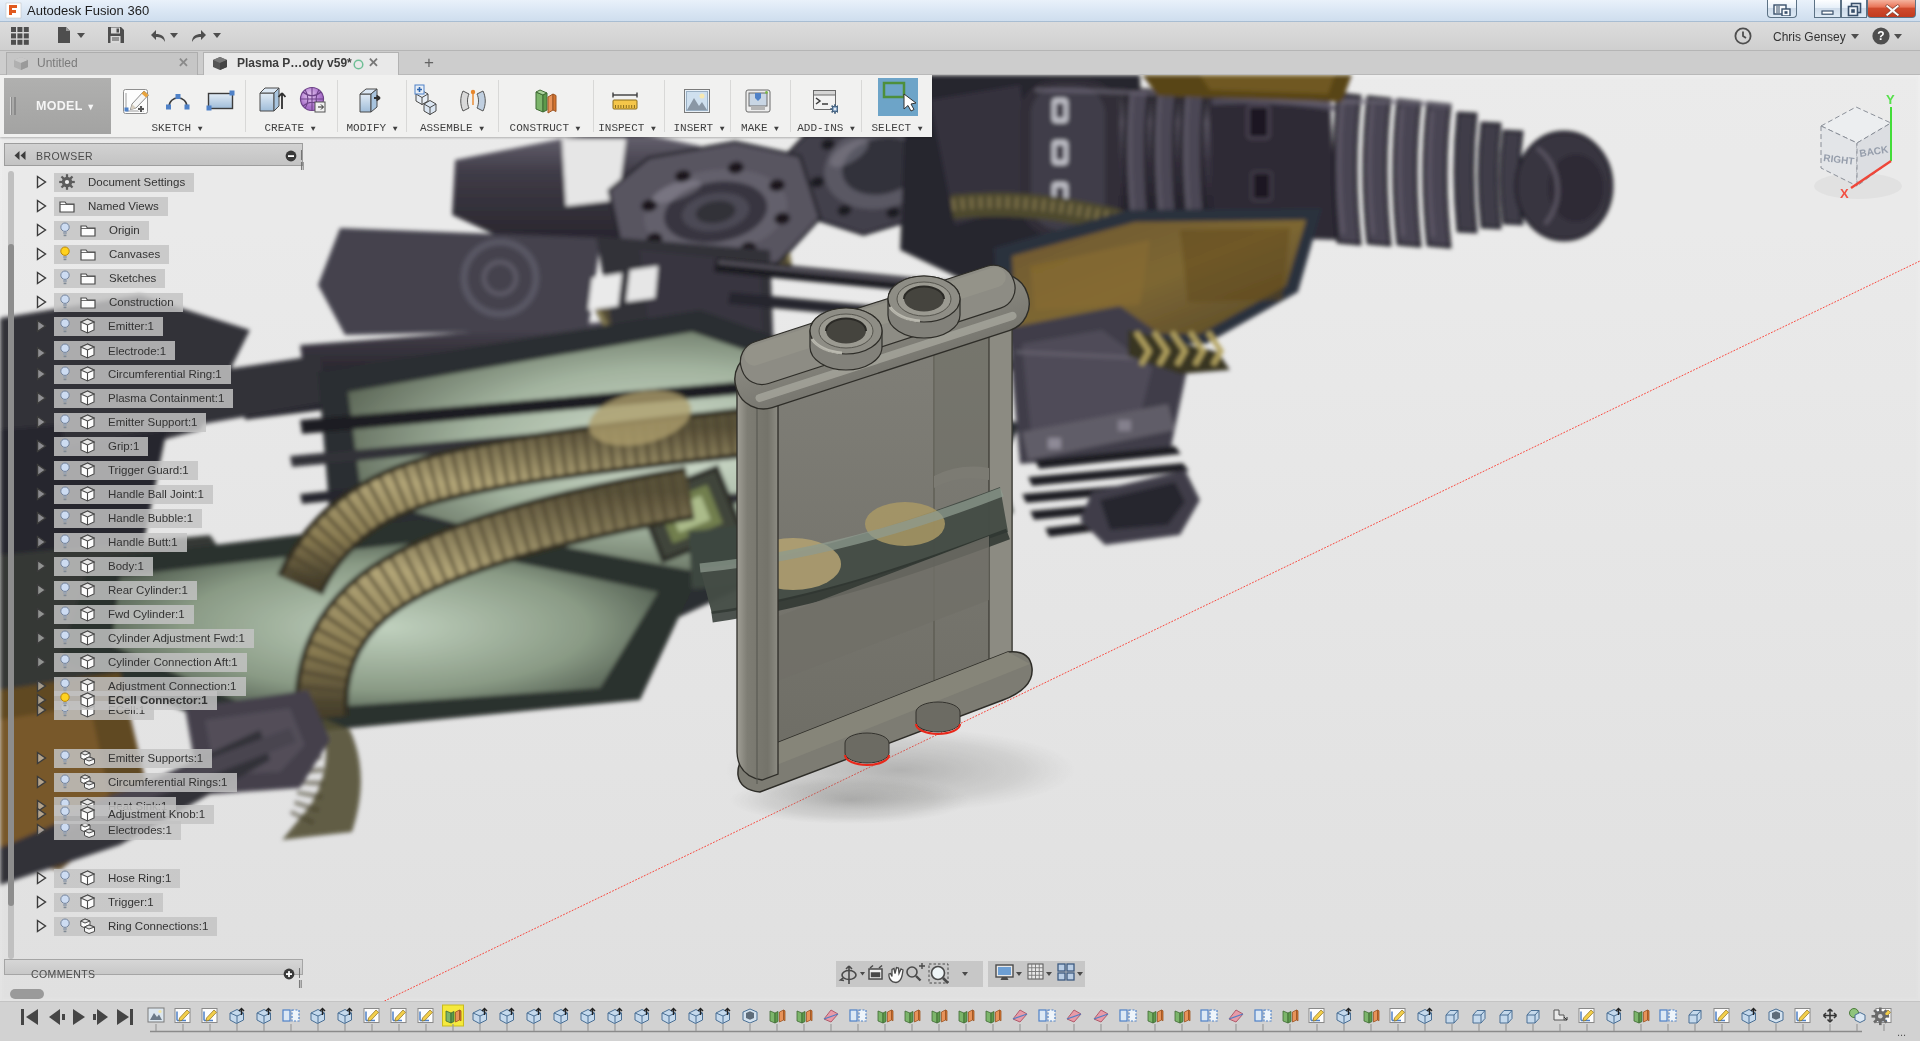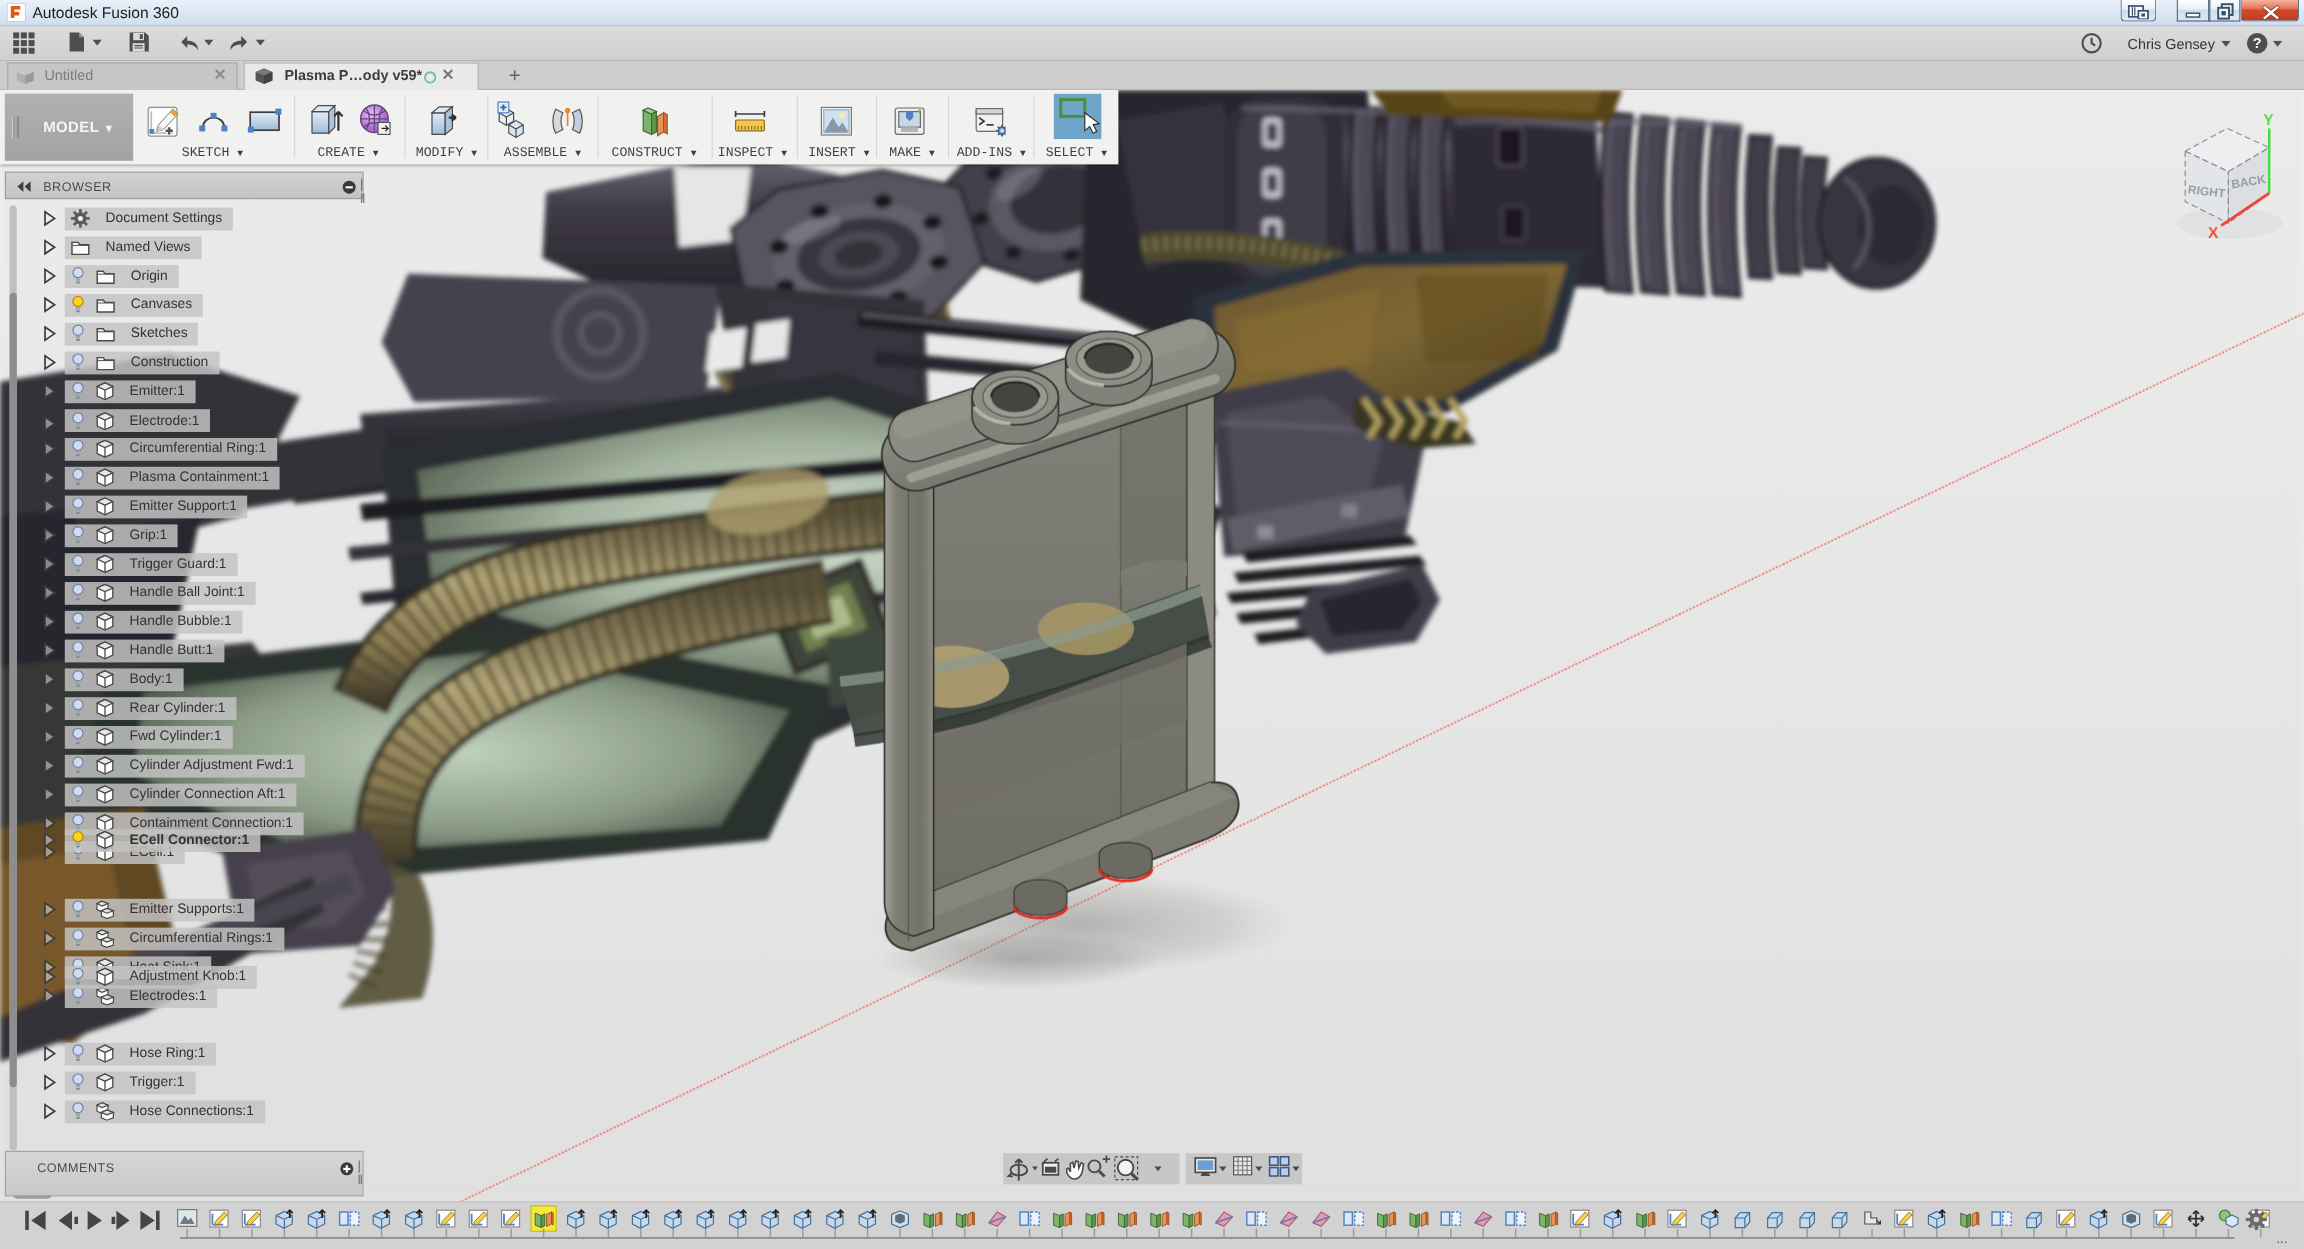--- a/index.html
+++ b/index.html
@@ -17,21 +17,21 @@
 
 #ribbon{left:0;top:75px;width:932px;height:62px;background:#f1f1f0;box-shadow:0 1px 2px rgba(0,0,0,0.25);}
 .riblabel{position:absolute;top:47px;font-size:11px;color:#3f3f3f;white-space:nowrap;transform:translateX(-50%);font-family:Liberation Mono, monospace;}
 .ribsep{position:absolute;top:5px;width:1px;height:52px;background:#d8d8d7;}
 
 #browserhead{left:4px;top:143px;width:299px;height:23px;background:linear-gradient(#d2d2d2,#c3c3c3);border:1px solid #9d9d9d;}
 .brow{position:absolute;left:36px;height:20px;display:flex;align-items:center;}
 .blabel{display:flex;align-items:center;height:19px;background:rgba(196,196,196,0.84);padding:0 9px 0 5px;margin-left:7px;}
 .blabel span{font-size:11.5px;color:#333333;white-space:nowrap;}
 
-#comments{left:4px;top:959px;width:299px;height:38px;background:linear-gradient(#d6d6d6,#c8c8c8);border:1px solid #a5a5a5;}
+#comments{left:4px;top:959px;width:299px;height:16px;background:linear-gradient(#d6d6d6,#c8c8c8);border:1px solid #a5a5a5;}
 
 #timeline{left:0;top:1001px;width:1920px;height:40px;background:#d2d2d2;border-top:1px solid #c4c4c4;}
 </style></head>
 <body>
 <div id="app">
 <svg class="abs" style="left:0;top:0;" width="1920" height="1001" viewBox="0 0 1920 1001">
       <defs>
 <linearGradient id="bgg" x1="0" y1="0" x2="0" y2="1">
           <stop offset="0" stop-color="#f3f3f3"></stop>
           <stop offset="1" stop-color="#e7e7e7"></stop>
@@ -892,21 +892,21 @@
         <svg width="12" height="16" viewBox="0 0 12 16" style="flex:none;margin-right:9px;">
           <circle cx="6" cy="5.2" r="4.2" fill="#cddcf2" stroke="#73839c" stroke-width="1"></circle>
           <path d="M4.2 10 h3.6 v2 h-3.6z" fill="#9aa4b2"></path>
           <path d="M4.6 12.6 h2.8 v1.6 h-2.8z" fill="#7f8994"></path>
         </svg>
         <svg width="15" height="16" viewBox="0 0 15 16" style="flex:none;margin-right:13px;">
           <path d="M7.5 1 L14 4 V12 L7.5 15 L1 12 V4 Z" fill="#fdfdfd" stroke="#4a4a4a" stroke-width="1.1"></path>
           <path d="M7.5 1 L14 4 L7.5 7 L1 4 Z" fill="#e8e8e8" stroke="#4a4a4a" stroke-width="1.1"></path>
           <path d="M7.5 7 V15" stroke="#4a4a4a" stroke-width="1.1"></path>
         </svg>
-        <span>Containment Connection:1</span>
+        <span>Adjustment Connection:1</span>
       </div>
     </div>
     <div class="brow" style="top:700px;">
       <svg width="11" height="14" viewBox="0 0 11 14" style="flex:none">
         <path d="M1.5 1.5 L9.5 7 L1.5 12.5 Z" fill="rgba(238,238,238,0.5)" stroke="#3c3c3c" stroke-width="1.4"></path>
       </svg>
       <div class="blabel">
         <svg width="12" height="16" viewBox="0 0 12 16" style="flex:none;margin-right:9px;">
           <circle cx="6" cy="5.2" r="4.2" fill="#cddcf2" stroke="#73839c" stroke-width="1"></circle>
           <path d="M4.2 10 h3.6 v2 h-3.6z" fill="#9aa4b2"></path>
@@ -1076,21 +1076,21 @@
           <circle cx="6" cy="5.2" r="4.2" fill="#cddcf2" stroke="#73839c" stroke-width="1"></circle>
           <path d="M4.2 10 h3.6 v2 h-3.6z" fill="#9aa4b2"></path>
           <path d="M4.6 12.6 h2.8 v1.6 h-2.8z" fill="#7f8994"></path>
         </svg>
         <svg width="16" height="16" viewBox="0 0 16 16" style="flex:none;margin-right:12px;">
           <path d="M5 1 L10 3 V8 L5 10 L0.8 8 V3 Z" fill="#fdfdfd" stroke="#4a4a4a"></path>
           <path d="M5 1 L10 3 L5 5 L0.8 3 Z" fill="#e4e4e4" stroke="#4a4a4a"></path>
           <path d="M9 7 L14.5 9 V13.5 L9 15.5 L4.5 13.5 V9 Z" fill="#f6f6f6" stroke="#4a4a4a"></path>
           <path d="M9 7 L14.5 9 L9 11 L4.5 9 Z" fill="#e0e0e0" stroke="#4a4a4a"></path>
         </svg>
-        <span>Hose Connections:1</span>
+        <span>Ring Connections:1</span>
       </div>
     </div>
 <div id="comments" class="abs">
  <div class="abs" style="left:26px;top:8px;font-size:10.5px;color:#4c4c4c;letter-spacing:0.4px;">COMMENTS</div>
  <svg class="abs" style="left:278px;top:8px" width="12" height="12">
         <circle cx="6" cy="6" r="5.4" fill="#3a3a3a"></circle>
         <rect x="3" y="5.2" width="6" height="1.8" fill="#fff"></rect>
         <rect x="5.1" y="3.1" width="1.8" height="6" fill="#fff"></rect>
       </svg>
  <div class="abs" style="left:293px;top:6px;font-size:11px;color:#6a6a6a;">|‖</div>

